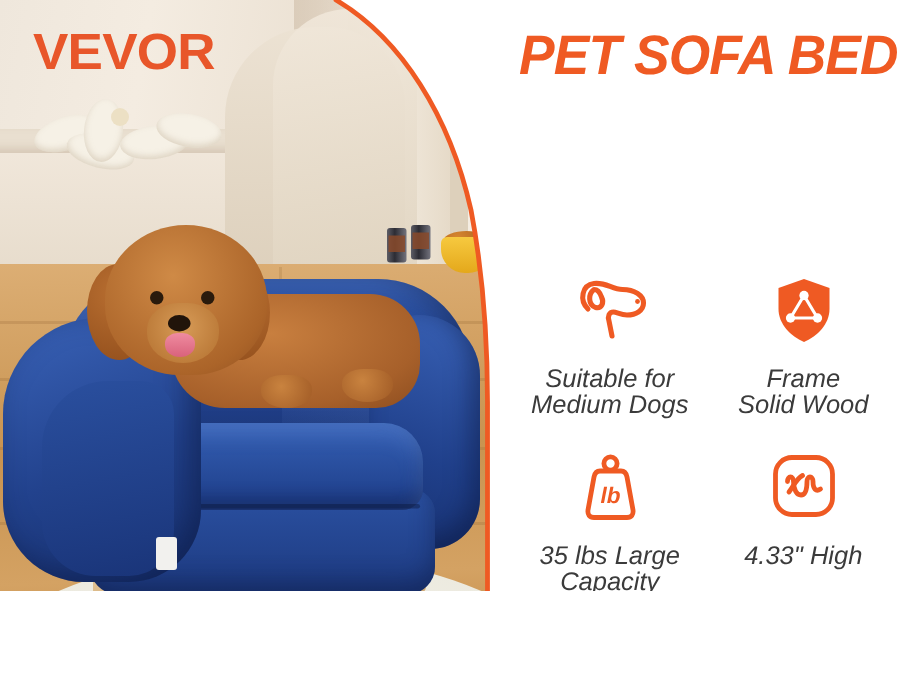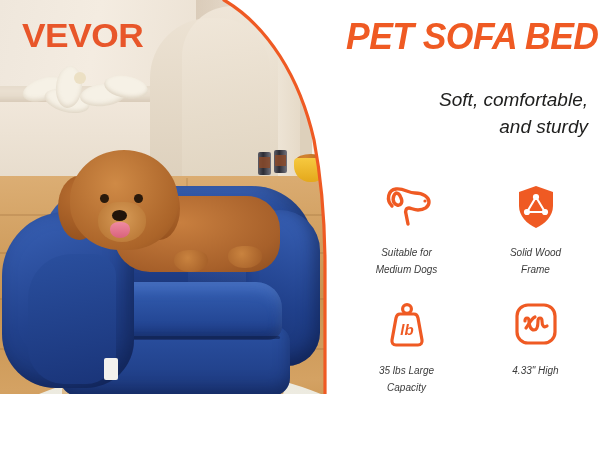--- a/index.html
+++ b/index.html
@@ -131,21 +131,21 @@
         font-size:37px;line-height:42px;font-weight:800;color:#ef5a23;
         letter-spacing:-0.6px;transform:scaleX(0.96);transform-origin:right center;
         white-space:nowrap;}
   .subtitle{position:absolute;right:12px;top:86px;width:252px;text-align:right;
         font-size:19px;line-height:27px;color:#20201f;font-weight:400;}
 
   .features{position:absolute;left:8px;top:184px;width:258px;
         display:grid;grid-template-columns:1fr 1fr;grid-template-rows:118px 118px;}
   .feat{display:flex;flex-direction:column;align-items:center;justify-content:flex-start;}
   .feat-icon{height:52px;display:flex;align-items:flex-start;justify-content:center;}
-  .feat-label{margin-top:8px;text-align:center;font-size:10px;line-height:17px;color:#3b3b3b;}
+  .feat-label{margin-top:8px;text-align:center;font-size:17px;line-height:17px;color:#3b3b3b;}
 </style>
 </head>
 <body>
 
 <div class="banner">
 
   <div class="photo-clip">
     <div class="scene">
 
       <div class="wall"></div>
@@ -218,24 +218,20 @@
   <svg class="arc-svg" viewBox="0 0 600 450">
     <path d="M224,0 C268,26 300,78 314,140 C322,182 325,226 325,268 L325,450" fill="none" stroke="#EF5A23" stroke-width="3.2" stroke-linecap="round"></path>
   </svg>
 
   <div class="logo">VEVOR</div>
 
   <div class="right">
 
     <div class="title">PET SOFA BED</div>
 
-    <div class="subtitle">
-      <div>Soft, comfortable,</div>
-      <div>and sturdy</div>
-    </div>
 
     <div class="features">
 
       <div class="feat">
         <div class="feat-icon">
           <svg width="50" height="44" viewBox="0 0 50 44" fill="none" stroke="#EF5A23" stroke-width="3.4" stroke-linecap="round" stroke-linejoin="round">
             <path d="M10,22 C4,16 6,6 14,5 C22,4 26,9 33,9 C41,9 47,13 47,18 C47,23 42,26 36,26
                      C32,26 29,24 27,24 C24,24 23,27 24,30 L26,40"></path>
             <path d="M14,9 C10,12 10,19 15,21 C19,22 21,18 19,14 C18,11 16,9 14,9 Z"></path>
             <circle cx="43" cy="17" r="1.6" fill="#EF5A23" stroke="none"></circle>
@@ -253,22 +249,22 @@
             <path d="M21,2 L38,8 L38,22 C38,32 30,40 21,44 C12,40 4,32 4,22 L4,8 Z" fill="#EF5A23"></path>
             <g stroke="#ffffff" stroke-width="2.1" fill="none" stroke-linejoin="round">
               <path d="M21,13 L12,28 L30,28 Z"></path>
             </g>
             <circle cx="21" cy="13" r="3.1" fill="#ffffff"></circle>
             <circle cx="12" cy="28" r="3.1" fill="#ffffff"></circle>
             <circle cx="30" cy="28" r="3.1" fill="#ffffff"></circle>
           </svg>
         </div>
         <div class="feat-label">
+          <div>Frame</div>
           <div>Solid Wood</div>
-          <div>Frame</div>
         </div>
       </div>
 
       <div class="feat">
         <div class="feat-icon">
           <svg width="44" height="46" viewBox="0 0 44 46" fill="none" stroke="#EF5A23" stroke-width="3.2" stroke-linejoin="round">
             <circle cx="22" cy="7" r="4.4"></circle>
             <path d="M15,12 L29,12 C31,12 32.5,13.5 33,16 L37,38 C37.4,41 36,43 33,43
                      L11,43 C8,43 6.6,41 7,38 L11,16 C11.5,13.5 13,12 15,12 Z"></path>
             <text x="22" y="33" font-family="Liberation Sans, sans-serif" font-size="15" font-weight="bold" fill="#EF5A23" stroke="none" text-anchor="middle">lb</text>

